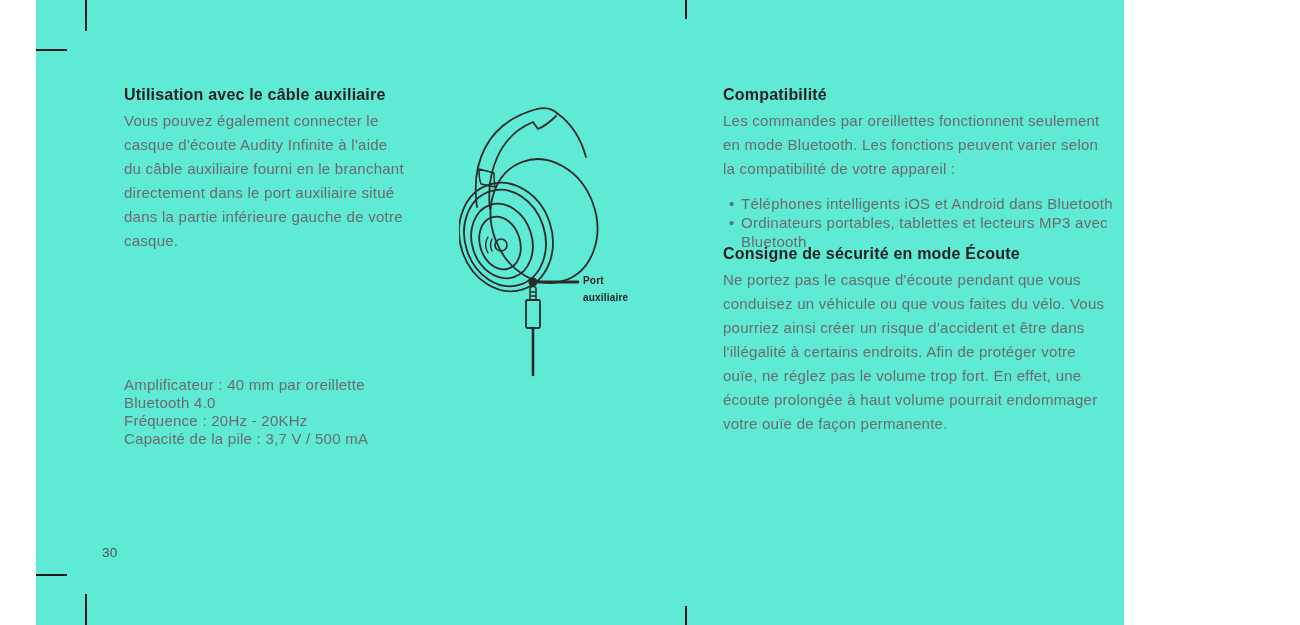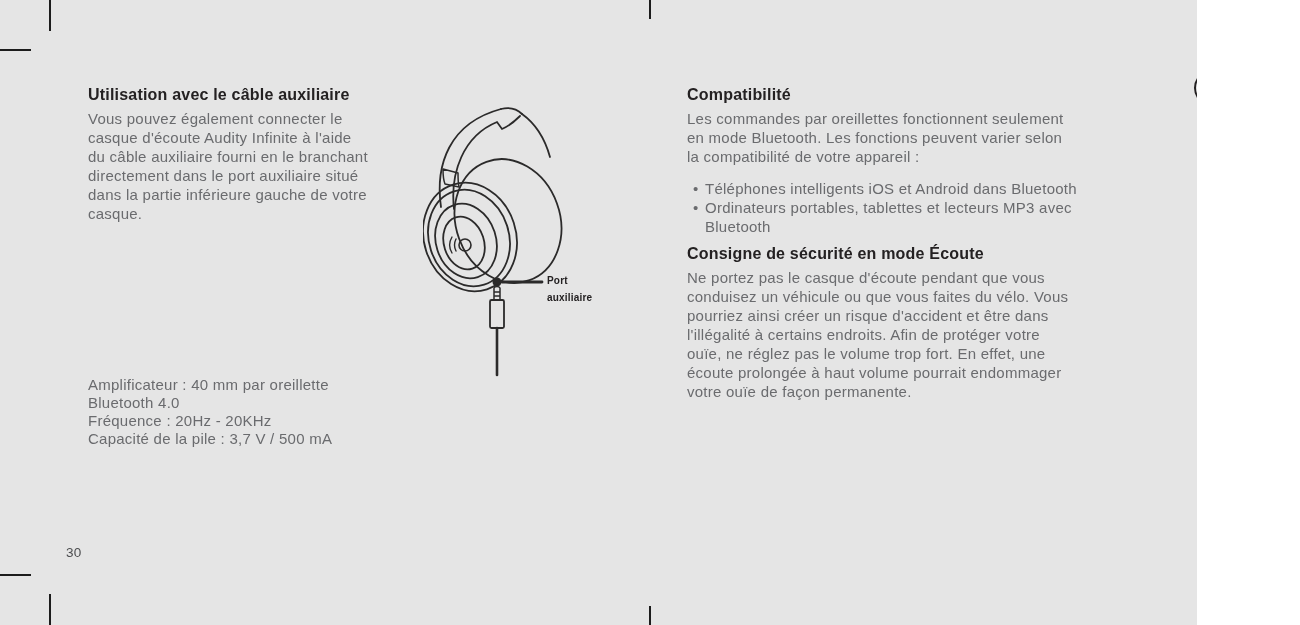--- a/index.html
+++ b/index.html
@@ -1,39 +1,40 @@
 <!DOCTYPE html>
 <html><head>
 <meta charset="utf-8">
 <style>
   html,body{margin:0;padding:0;background:#ffffff;}
   .sheet{
-    position:relative;width:1197px;height:625px;background:#e5e5e5;overflow:hidden;
+    position:relative;width:1088px;height:625px;background:#5eead4;overflow:hidden;
     font-family:"Liberation Sans","DejaVu Sans",sans-serif;
+    margin-left:36px;
   }
   
   .mark{position:absolute;background:#1c1c1c;}
   .m-tl-v{left:49px;top:0;width:2px;height:31px;}
   .m-tl-h{left:0;top:49px;width:31px;height:2px;}
   .m-tc-v{left:649px;top:0;width:2px;height:19px;}
   .m-tr-v{left:1251px;top:0;width:2px;height:31px;}
   .m-tr-h{left:1269px;top:49px;width:31px;height:2px;}
   .m-bl-h{left:0;top:574px;width:31px;height:2px;}
   .m-bl-v{left:49px;top:594px;width:2px;height:31px;}
   .m-bc-v{left:649px;top:606px;width:2px;height:19px;}
   .m-br-h{left:1269px;top:575px;width:31px;height:2px;}
   .m-br-v{left:1251px;top:594px;width:2px;height:31px;}
   
   .sec{position:absolute;}
   .sec h3{
     margin:0 0 5px 0;font-size:16px;line-height:18px;font-weight:bold;
     color:#242122;letter-spacing:.2px;
   }
   .sec .body{
-    margin:0;font-size:15px;line-height:19px;color:#6a6b6e;
+    margin:0;font-size:15px;line-height:24px;color:#6a6b6e;
     letter-spacing:.25px;white-space:pre-line;
   }
   .sec-utilisation{left:88px;top:86px;width:352px;}
   .sec-entreposage{left:88px;top:260px;width:352px;}
   .sec-entreposage h3{margin-bottom:1px;}
   .sec-specs{left:88px;top:376px;width:352px;}
   .sec-specs .body{line-height:18px;}
   .sec-compat{left:687px;top:86px;width:500px;}
   .sec-consigne{left:687px;top:245px;width:500px;}
   .blist{list-style:none;margin:13px 0 0 6px;padding:0;}

